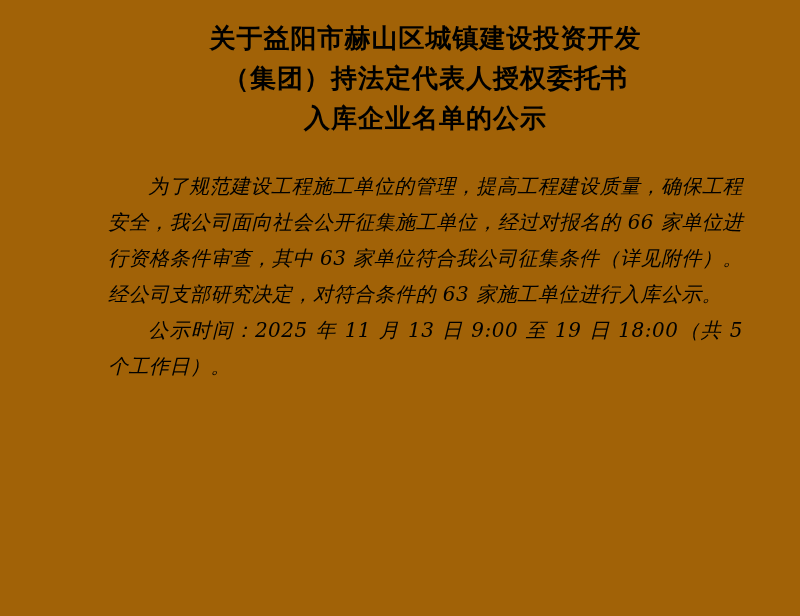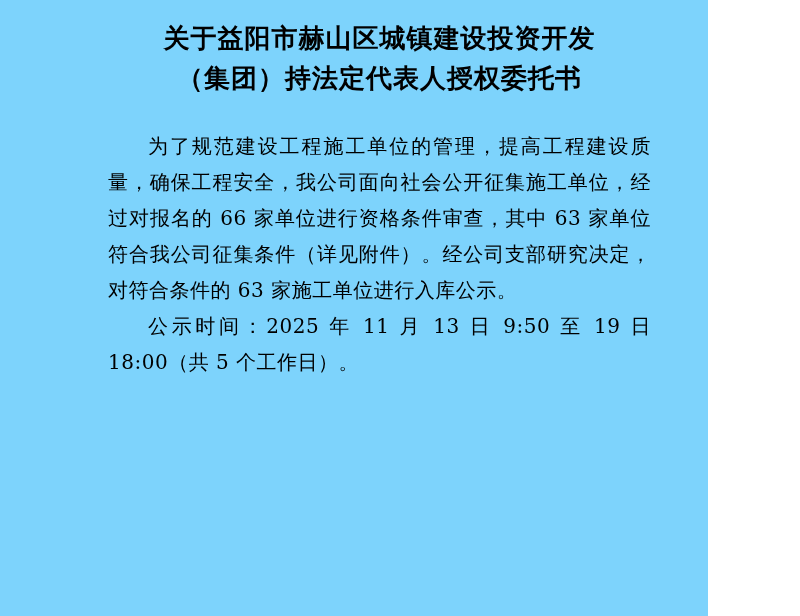--- a/index.html
+++ b/index.html
@@ -9,25 +9,25 @@
   }
   body {
     width: 800px;
     height: 616px;
     overflow: hidden;
     font-family: "DejaVu Serif", "Liberation Serif", serif;
     color: #000000;
   }
   .page {
     position: relative;
-    width: 708px;
+    width: 800px;
     height: 616px;
     box-sizing: border-box;
     padding: 18px 57px 0 108px;
-    background: #7dd3fc;
+    background: #a16207;
   }
   .doc-title {
     text-align: center;
     font-size: 26px;
     font-weight: bold;
     line-height: 40px;
     letter-spacing: 1px;
     margin: 0;
     padding: 0;
   }
@@ -39,30 +39,32 @@
     margin-top: 30px;
   }
   .para {
     font-size: 20px;
     line-height: 36px;
     text-align: justify;
     text-justify: inter-ideograph;
     margin: 0 0 0 0;
     text-indent: 2em;
     letter-spacing: 0.5px;
+    font-style: italic;
   }
 </style>
 </head>
 <body>
 
 <div class="page">
 
   <h1 class="doc-title">
     <span class="title-line">关于益阳市赫山区城镇建设投资开发</span>
     <span class="title-line">（集团）持法定代表人授权委托书</span>
+    <span class="title-line">入库企业名单的公示</span>
   </h1>
 
   <div class="body-block">
     <p class="para">为了规范建设工程施工单位的管理，提高工程建设质量，确保工程安全，我公司面向社会公开征集施工单位，经过对报名的 66 家单位进行资格条件审查，其中 63 家单位符合我公司征集条件（详见附件）。经公司支部研究决定，对符合条件的 63 家施工单位进行入库公示。</p>
-    <p class="para">公示时间：2025 年 11 月 13 日 9:50 至 19 日 18:00（共 5 个工作日）。</p>
+    <p class="para">公示时间：2025 年 11 月 13 日 9:00 至 19 日 18:00（共 5 个工作日）。</p>
   </div>
 
 </div>
 
 </body></html>

